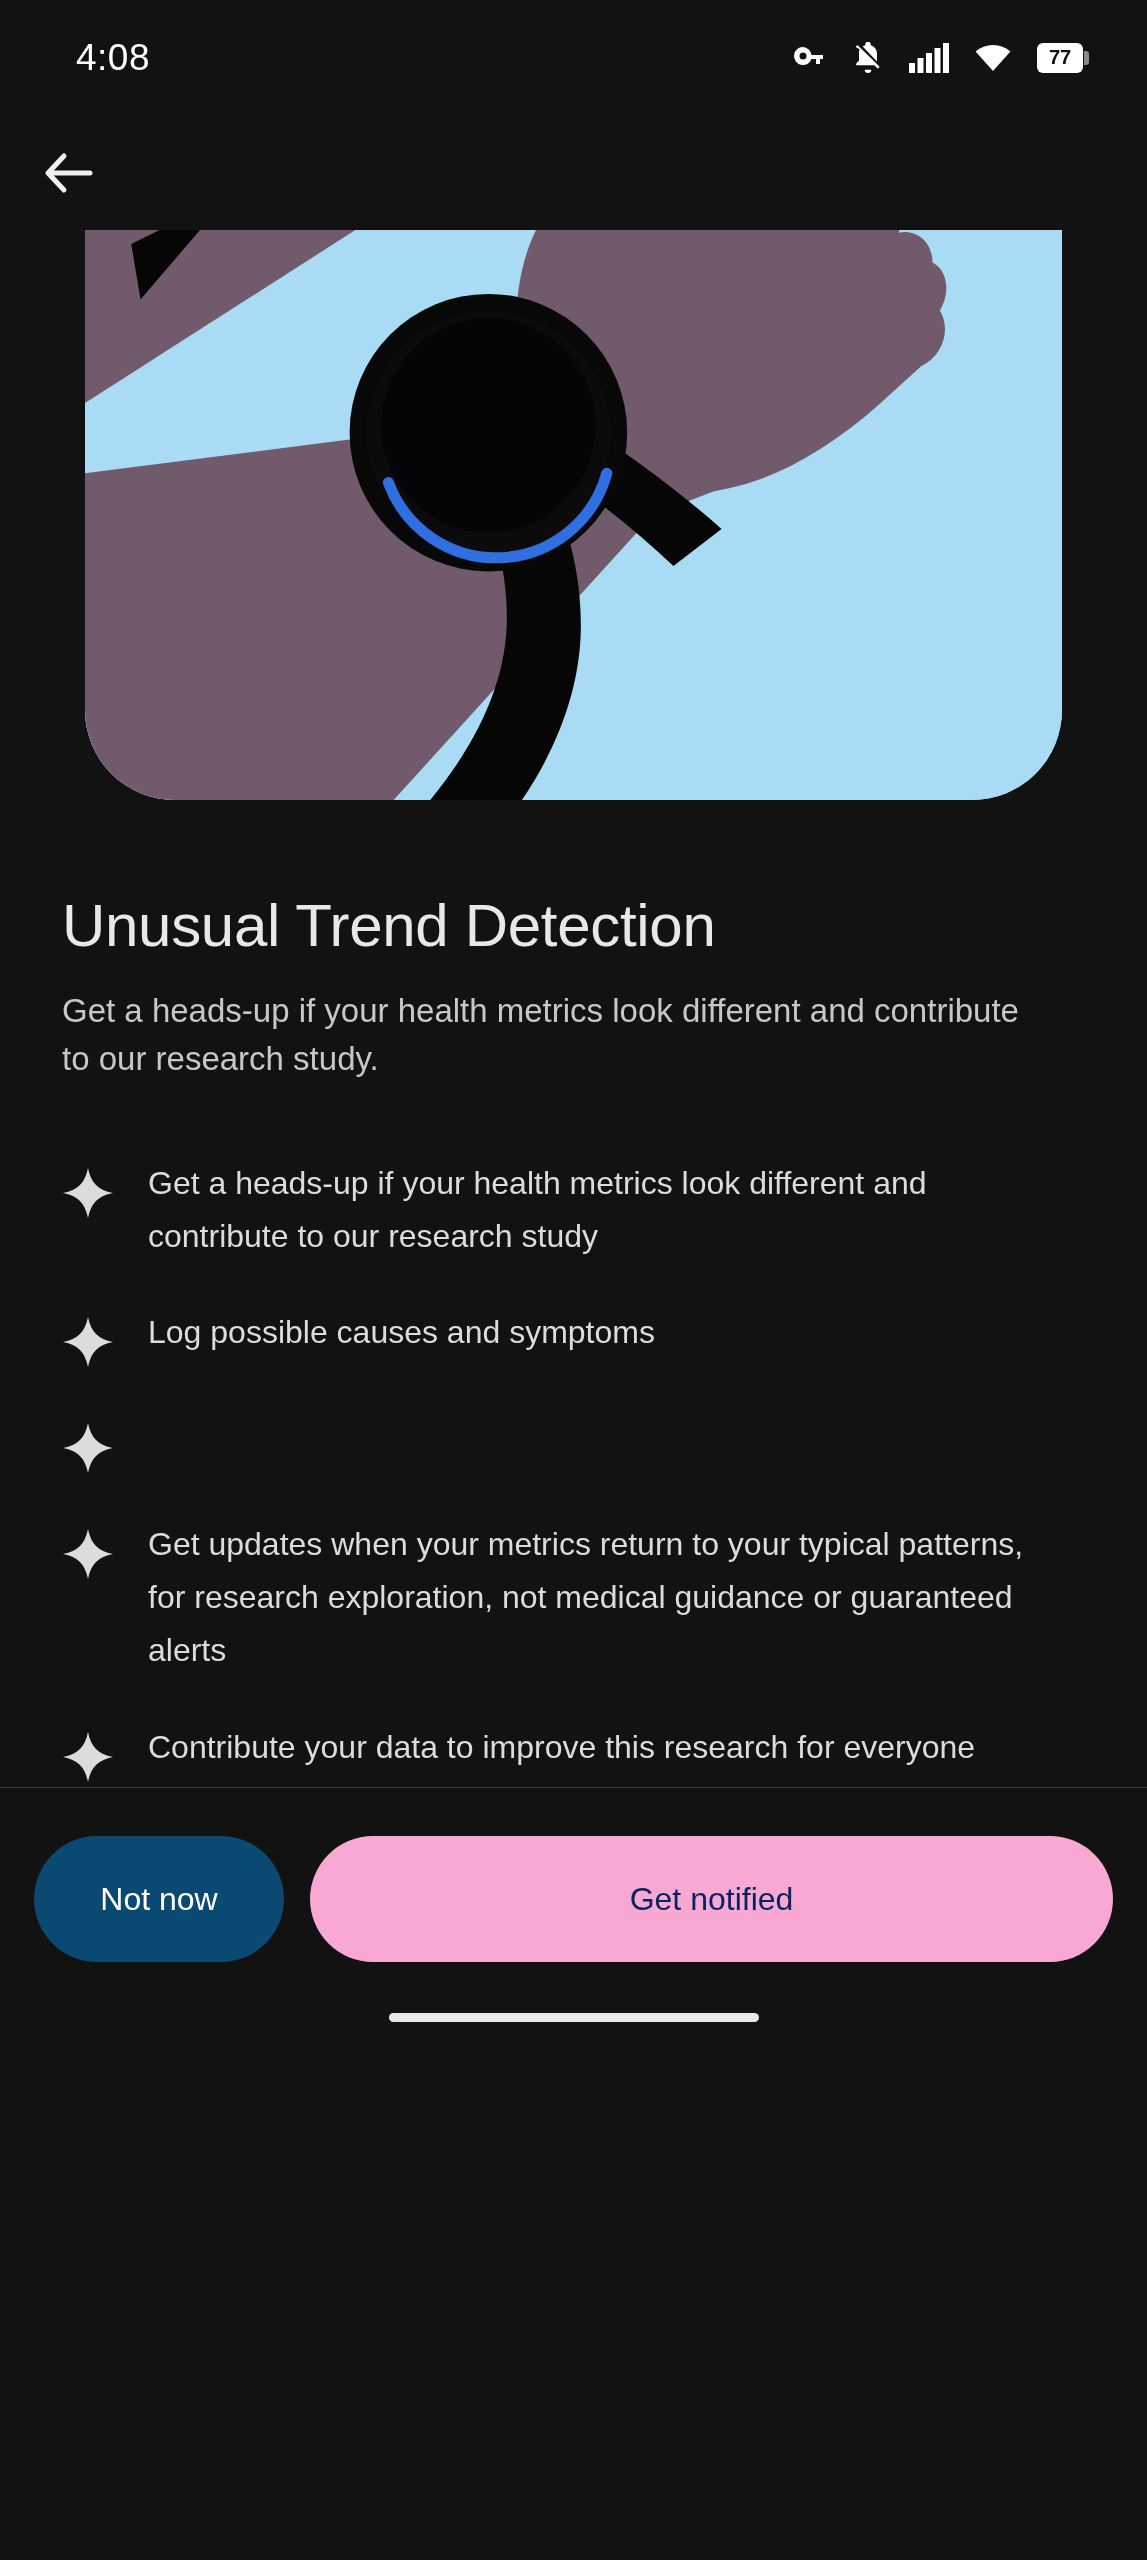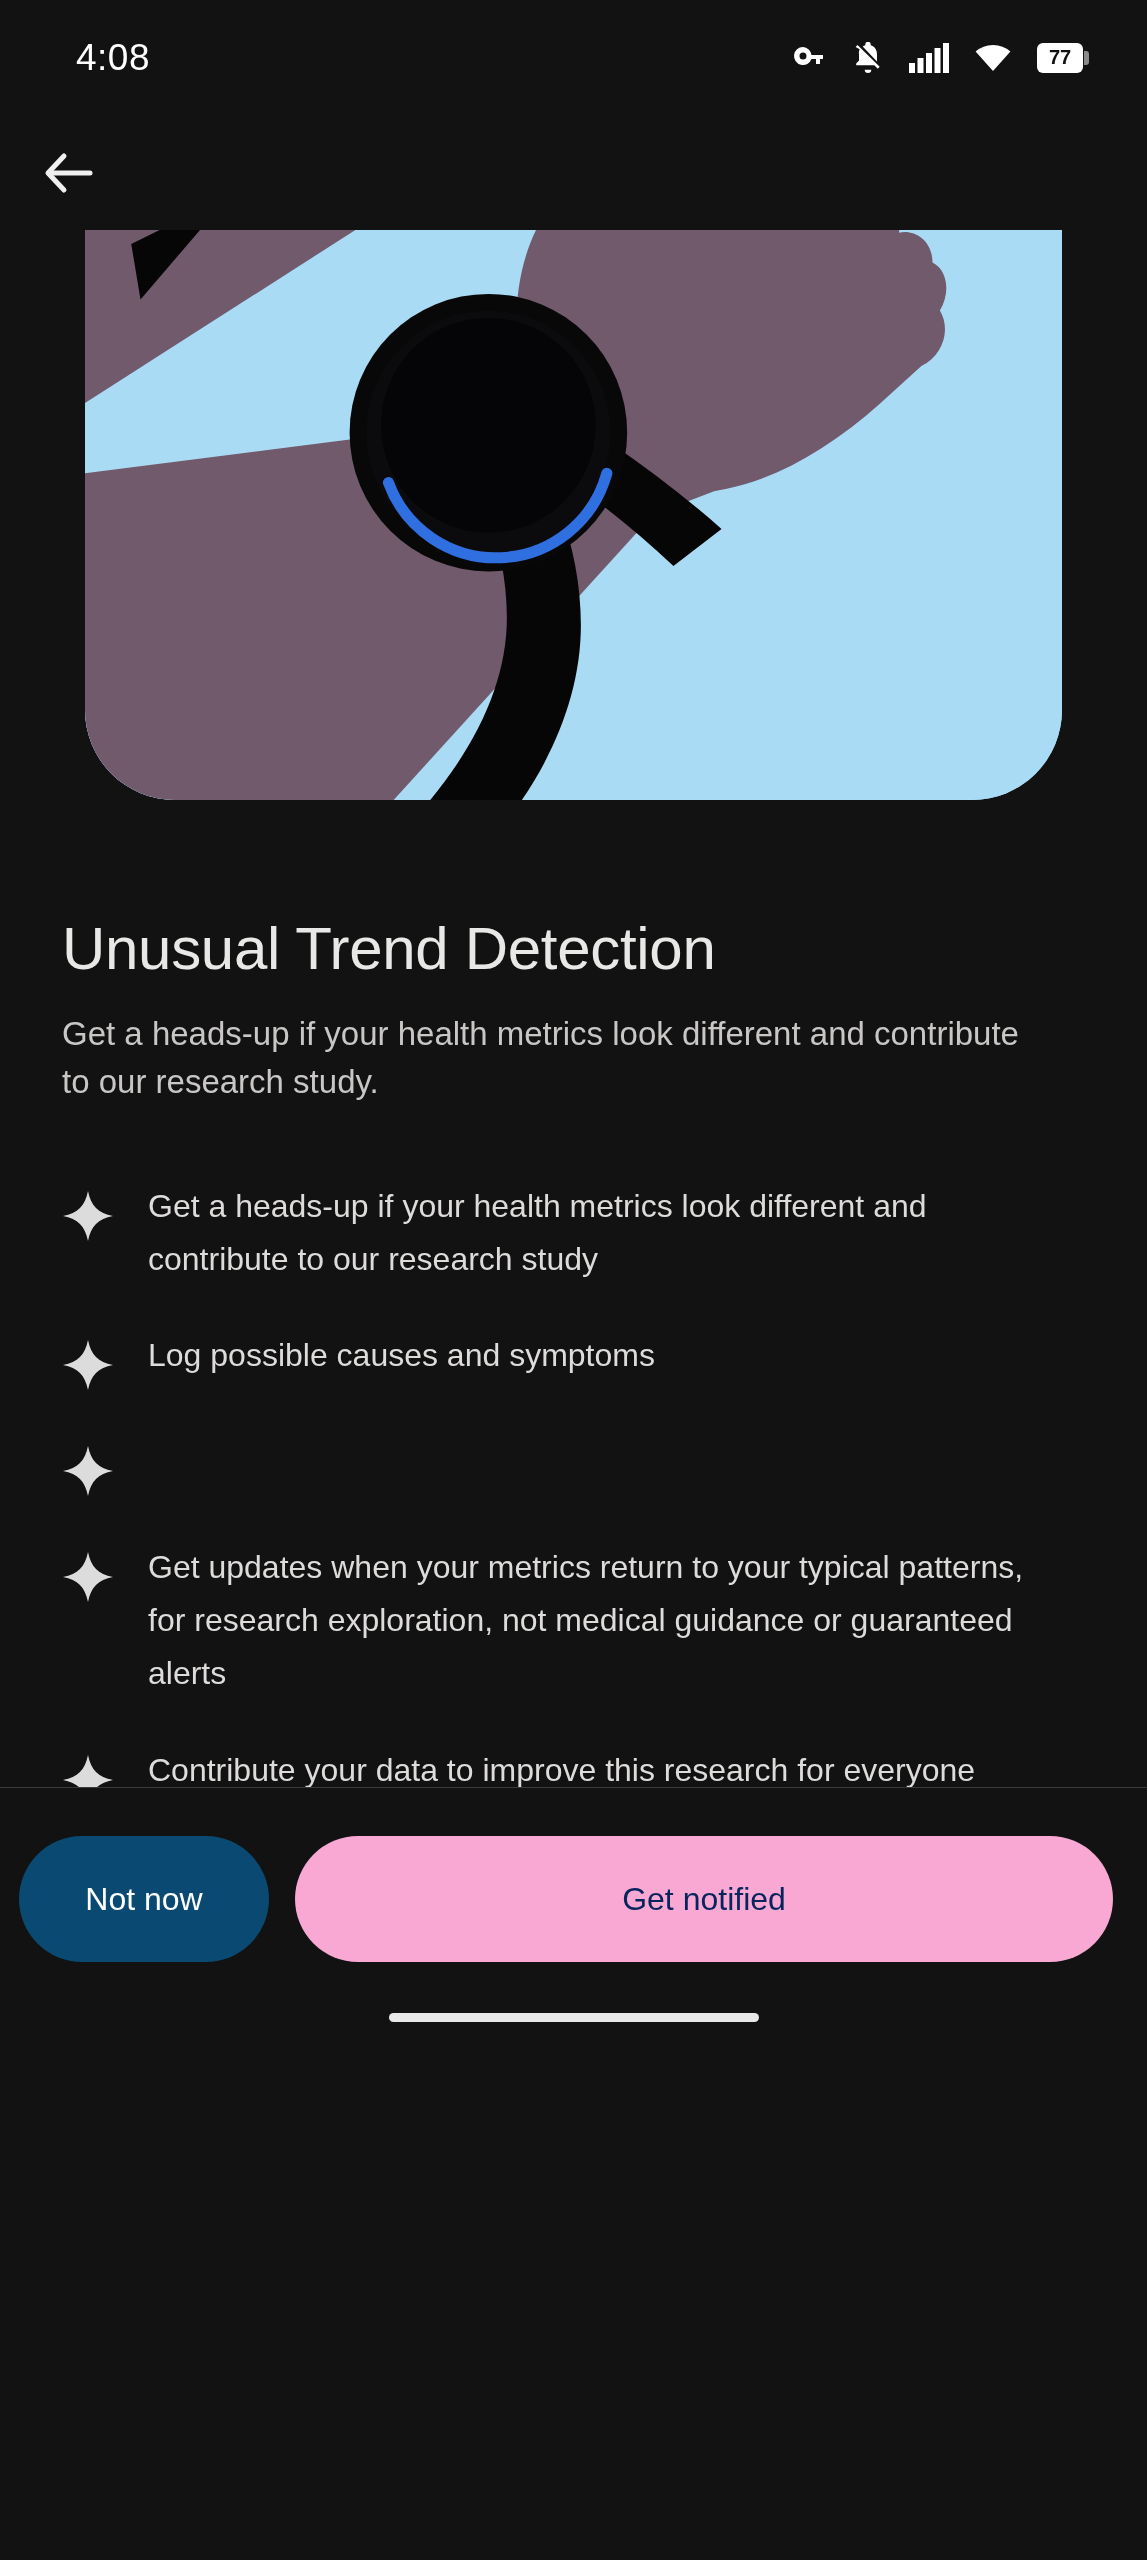--- a/index.html
+++ b/index.html
@@ -66,21 +66,21 @@
     flex:1 1 auto;
     padding:0 62px;
     overflow:hidden;
   }
   .title {
     color:#e8e8e6;
     font-size:60px;
     line-height:1.12;
     font-weight:400;
     letter-spacing:-0.3px;
-    margin-top:115px;
+    margin-top:92px;
   }
   .subtitle {
     color:#c9c7c5;
     font-size:33px;
     line-height:1.45;
     margin-top:28px;
     max-width:960px;
   }
 
   .bullets { margin-top:74px; }
@@ -100,21 +100,21 @@
     color:#dedcda;
     font-size:32px;
     line-height:1.65;
     max-width:900px;
   }
 
   
   .bottom-bar {
     flex:0 0 auto;
     border-top:1px solid #3a3a3a;
-    padding:48px 34px 0 19px;
+    padding:48px 34px 0 34px;
     display:flex; align-items:center; gap:26px;
   }
   .btn {
     height:126px;
     border:none;
     border-radius:64px;
     font-family:"Liberation Sans", sans-serif;
     font-size:32px;
     cursor:pointer;
     display:flex; align-items:center; justify-content:center;

